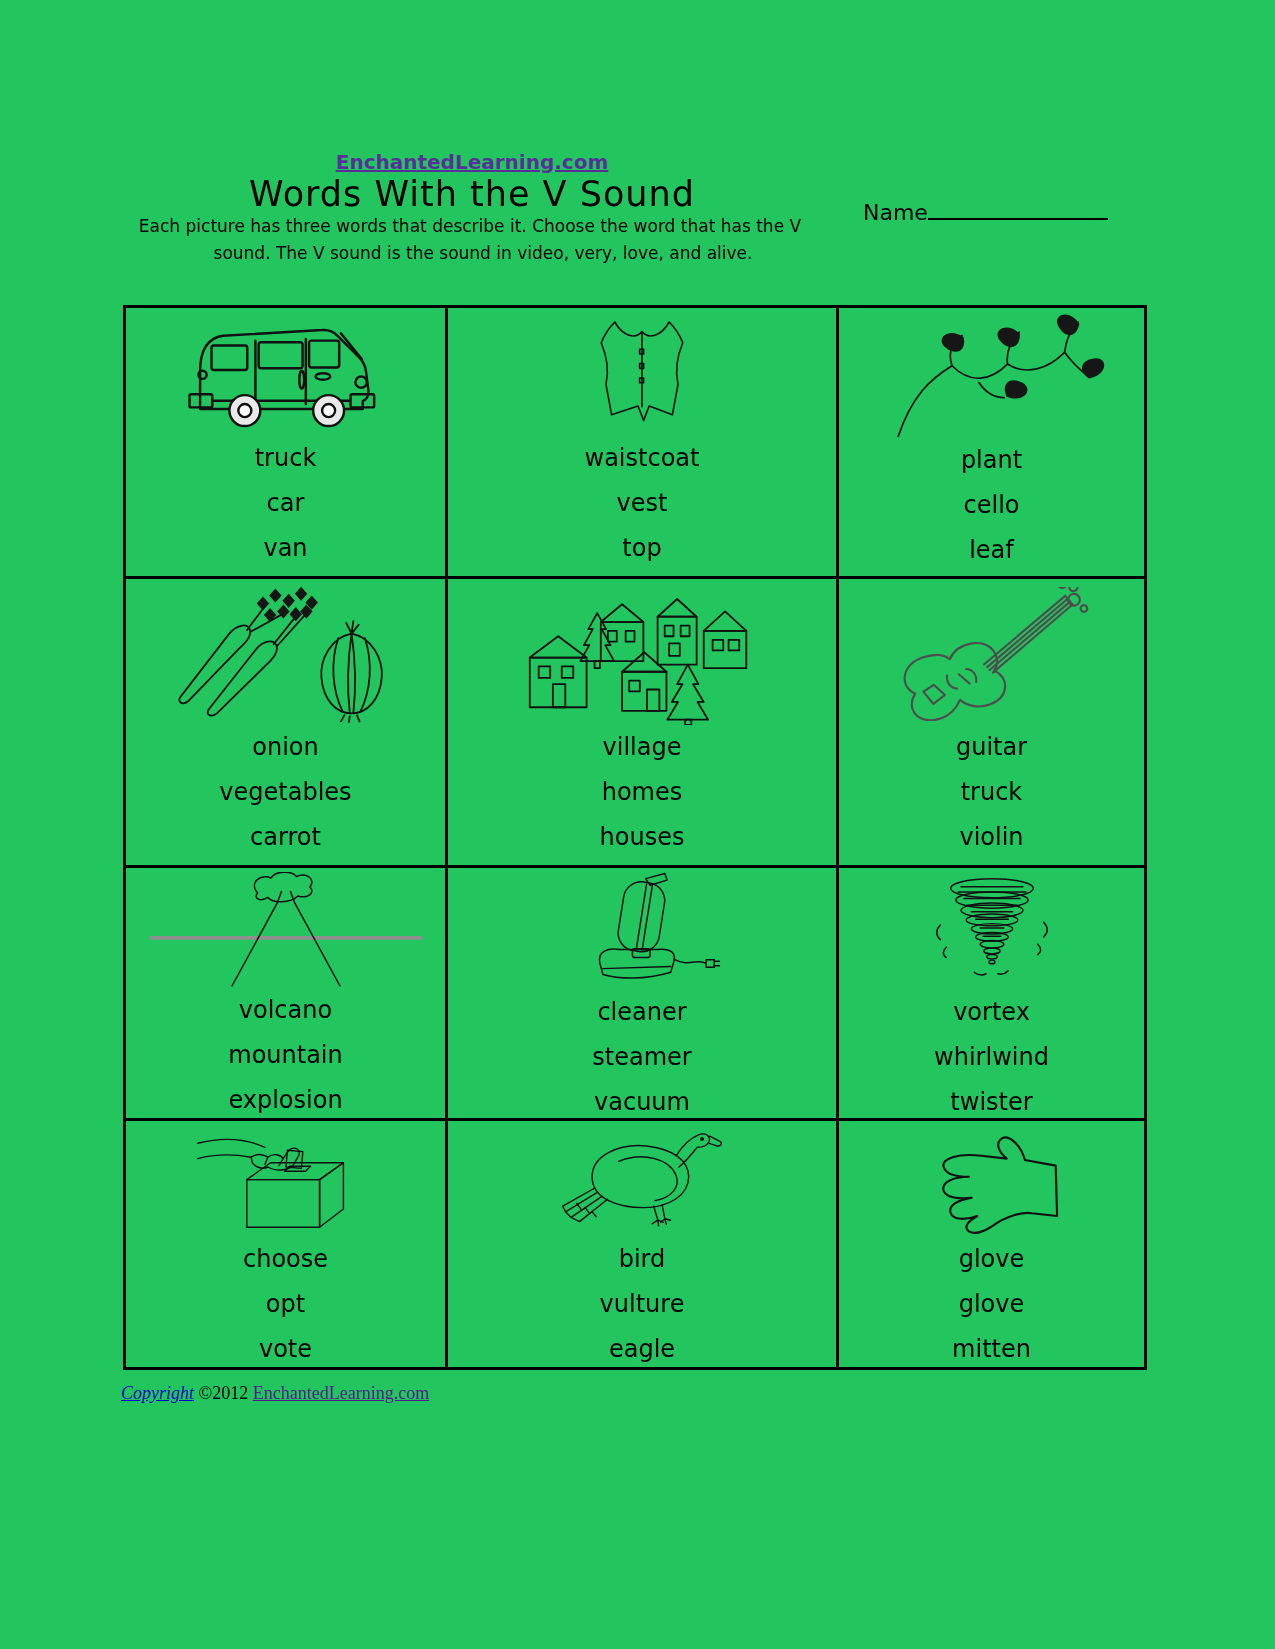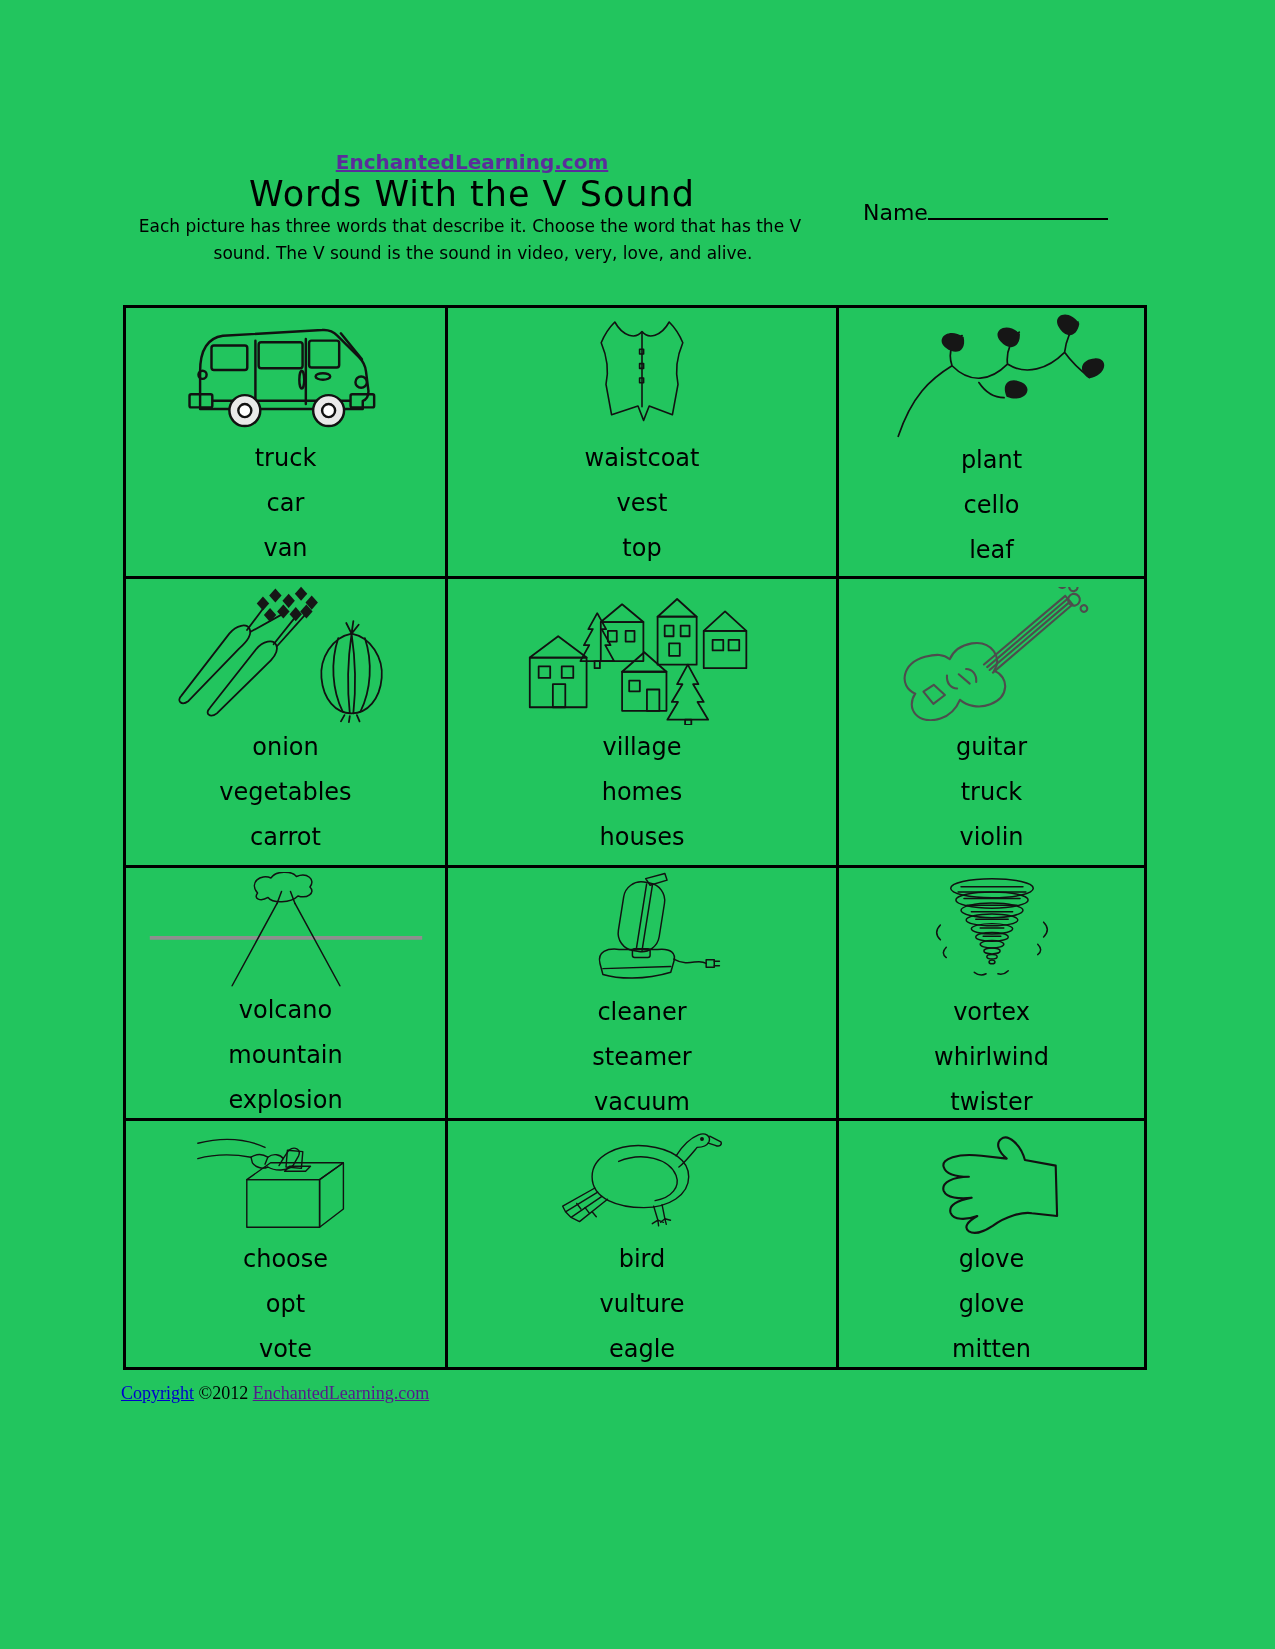--- a/index.html
+++ b/index.html
@@ -20,21 +20,21 @@
   .cell.last-col{border-right:none;}
   .cell.last-row{border-bottom:none;}
   .pic{flex:1;display:flex;align-items:center;justify-content:center;padding-top:4px;}
   .words{text-align:center;font-size:24px;line-height:45px;padding-bottom:5px;}
   svg{display:block;}
   .ink{stroke:#111;fill:none;stroke-width:3;stroke-linejoin:round;stroke-linecap:round;}
   .ink2{stroke:#111;fill:none;stroke-width:2;stroke-linejoin:round;stroke-linecap:round;}
   .dark{fill:#161616;stroke:none;}
   #footer{position:absolute;left:121px;top:1383px;font-family:"Liberation Serif",serif;font-size:18px;}
   #footer a{text-decoration:underline;}
-  #copyright-link{color:#0000cc;}
+  #copyright-link{color:#0000cc;font-style:italic;}
   #footer-site-link{color:#551a8b;}
 </style>
 </head>
 <body>
 
 <div id="page">
 
   <a id="site-link" class="ctr" href="#">EnchantedLearning.com</a>
   <div id="title" class="ctr">Words With the V Sound</div>
 

